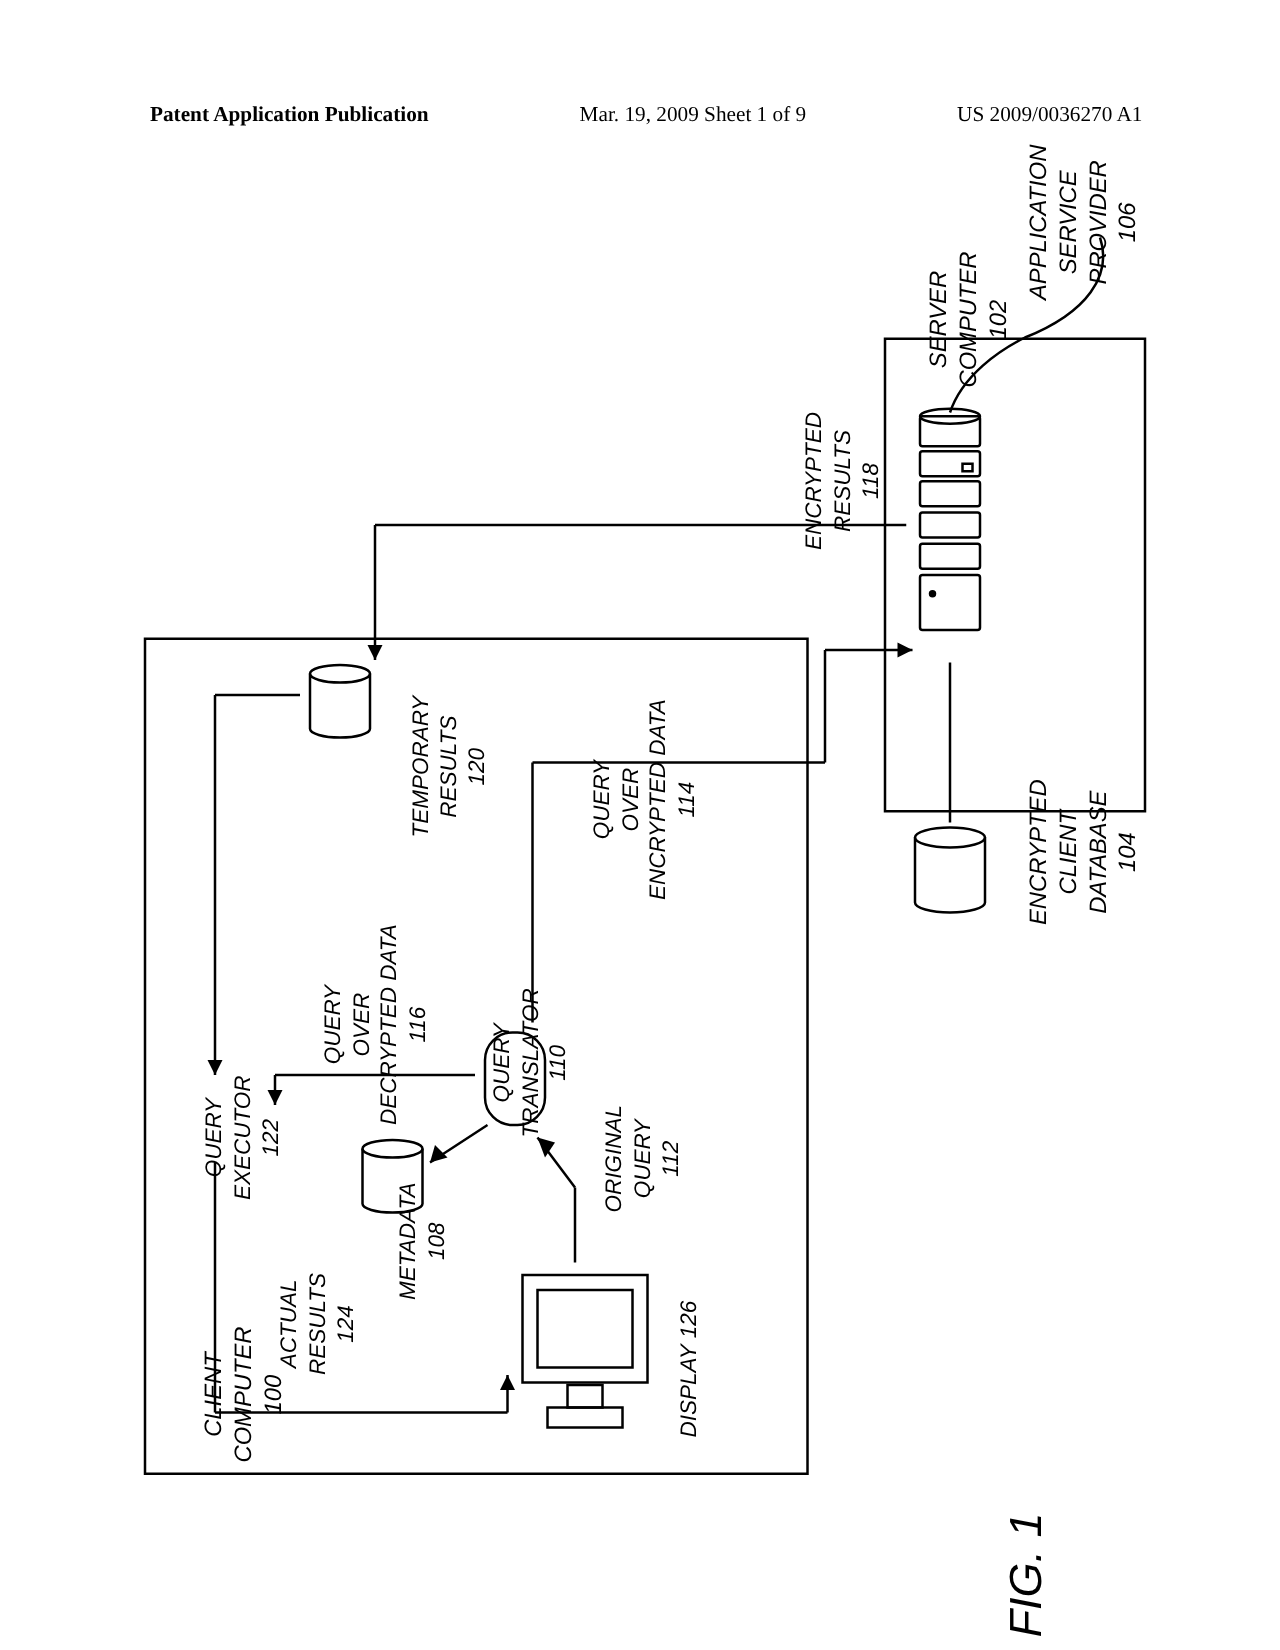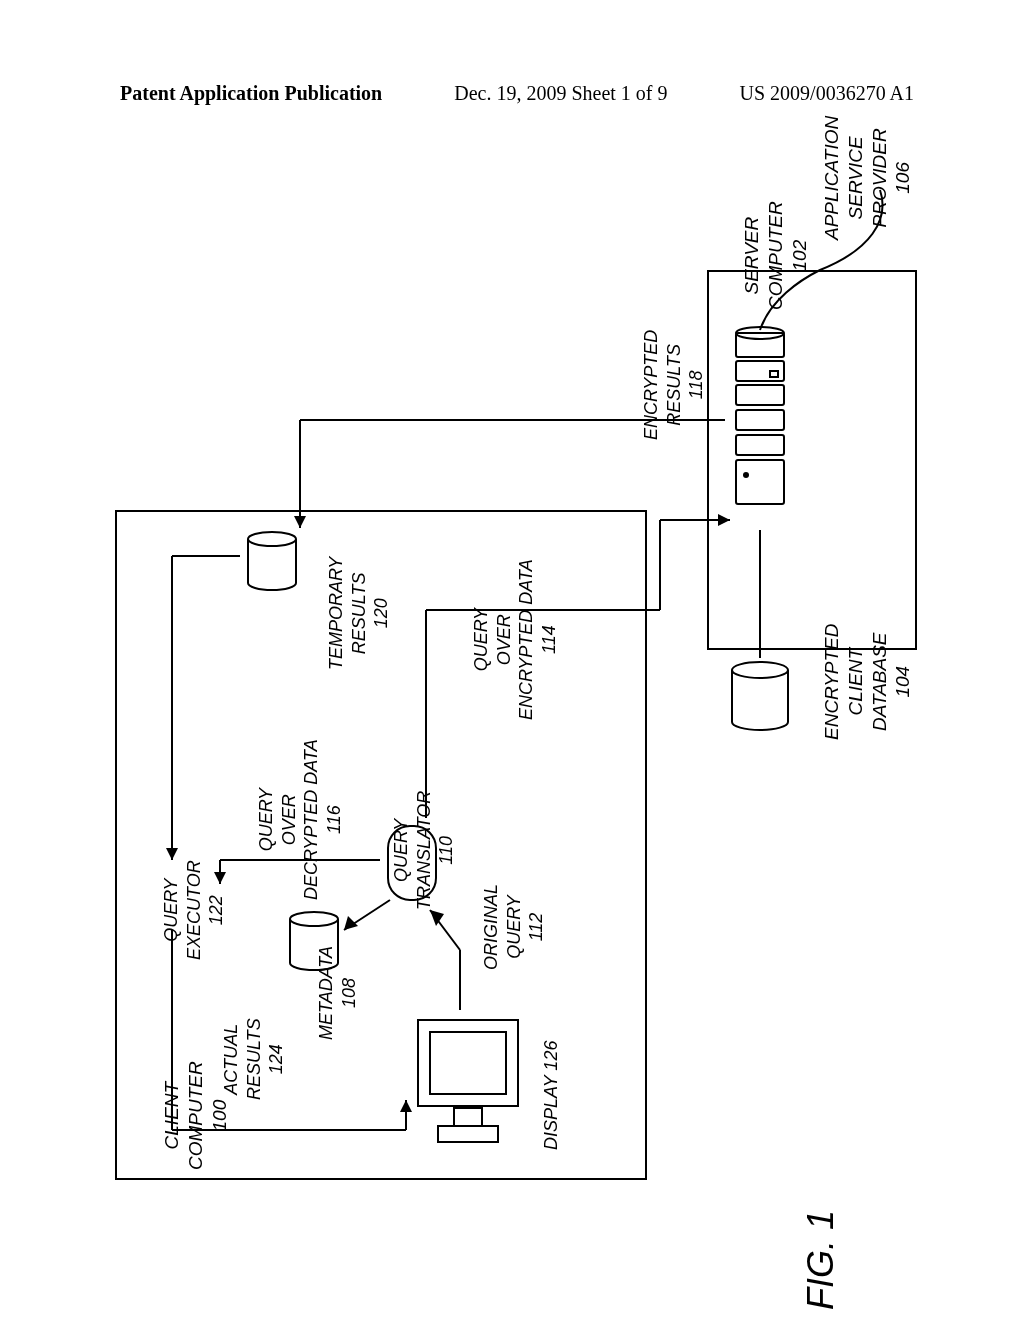--- a/index.html
+++ b/index.html
@@ -12,21 +12,21 @@
     color: #000;
   }
   .header {
     position: absolute;
     top: 82px;
     left: 0;
     right: 0;
     display: flex;
     justify-content: space-between;
     padding: 0 110px 0 120px;
-    font-size: 20px;
+    font-size: 17px;
   }
   .header .left { font-weight: bold; }
   .figure-area {
     position: absolute;
     top: 140px;
     left: 100px;
     width: 830px;
     height: 1060px;
   }
   .rot {
@@ -91,21 +91,21 @@
     fill: none;
     stroke-width: 2;
   }
   .arrowhead { fill: #000; stroke: none; }
 </style>
 </head>
 <body>
 
 <div class="header">
   <div class="left">Patent Application Publication</div>
-  <div>Dec. 19, 2009 Sheet 1 of 9</div>
+  <div>Mar. 19, 2009 Sheet 1 of 9</div>
   <div>US 2009/0036270 A1</div>
 </div>
 
 <div class="figure-area">
 
   <div class="client-box"></div>
   <div class="server-box"></div>
 
   <div class="tower">
     <svg width="60" height="200">

